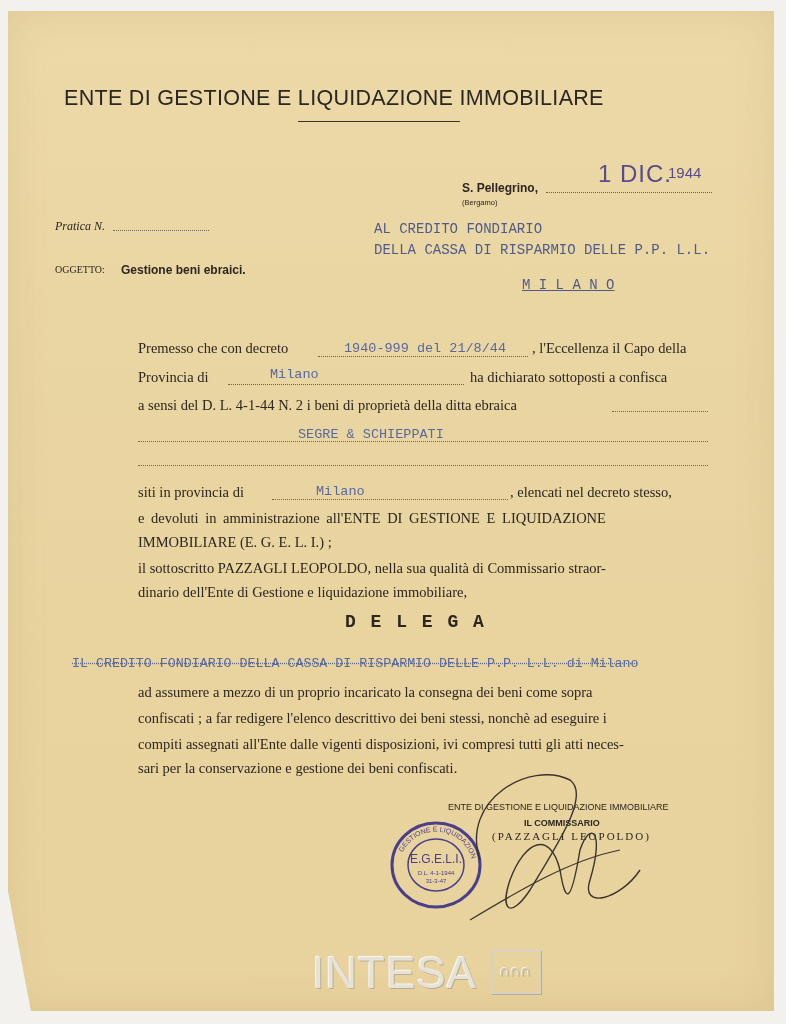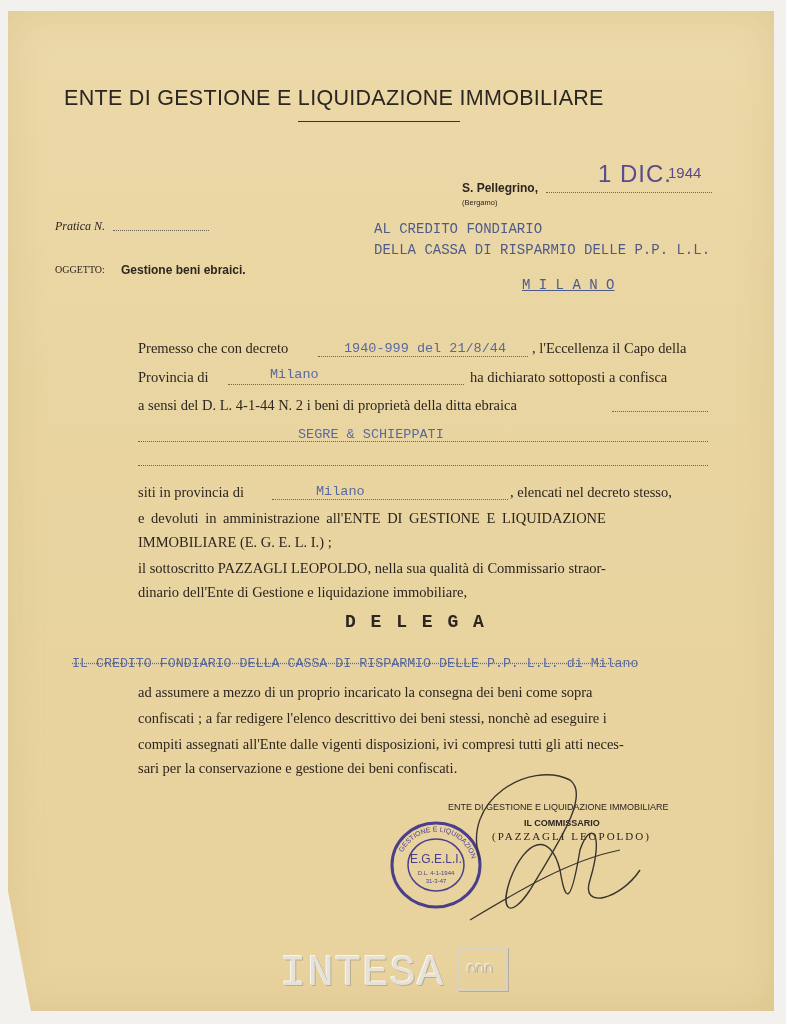--- a/index.html
+++ b/index.html
@@ -20,21 +20,21 @@
     left: 64px; top: 86px; font-family: "Liberation Sans", sans-serif;
     font-size: 21.5px; letter-spacing: 0.3px; color: #2a2622; white-space: nowrap;
   }
   .title-rule { left: 298px; top: 121px; width: 162px; height: 0; border-top: 1px solid #3a332c; }
   .sans { font-family: "Liberation Sans", sans-serif; }
   .stamp-date { font-family: "Liberation Sans", sans-serif; color: #5a4a8e; }
   .dots { border-bottom: 1px dotted #6e6456; }
   .body-text { font-size: 14.5px; color: #2c2520; white-space: nowrap; }
   .typed { font-family: "Liberation Mono", monospace; color: #5868a0; font-size: 13.5px; }
   .logo {
-    left: 280px; top: 948px; font-family: Liberation Mono, monospace; font-size: 44px;
+    left: 312px; top: 948px; font-family: Liberation Sans, sans-serif; font-size: 44px;
     color: #e6e2d8; letter-spacing: 1px; white-space: nowrap;
     text-shadow: 1px 1px 0 #b8ad94, -1px -1px 0 #f8f6f0;
     text-align: right;
   }
   .logo-box {
     display: inline-block; width: 46px; height: 40px; border: 2px solid #d8d2c4;
     vertical-align: middle; margin: 0 14px; position: relative; top: -4px;
     box-shadow: 1px 1px 0 #b8ad94;
   }
   .logo-box span {

